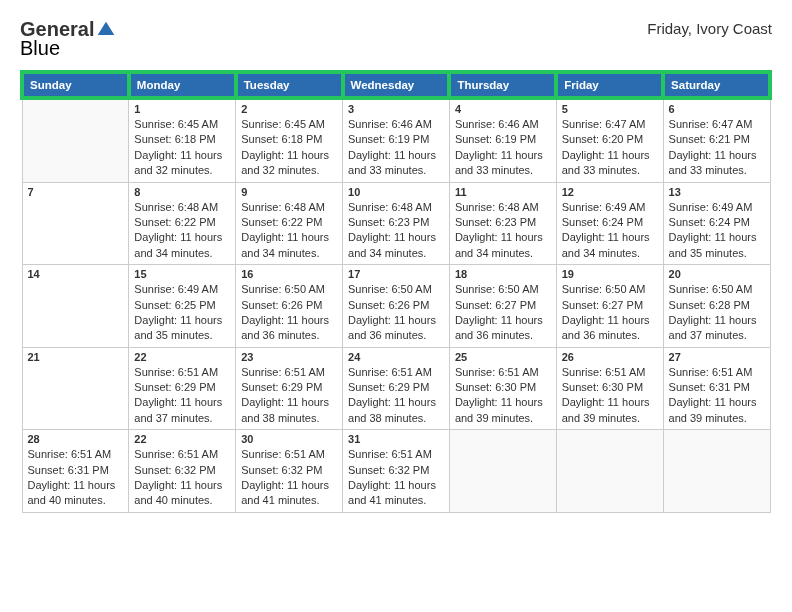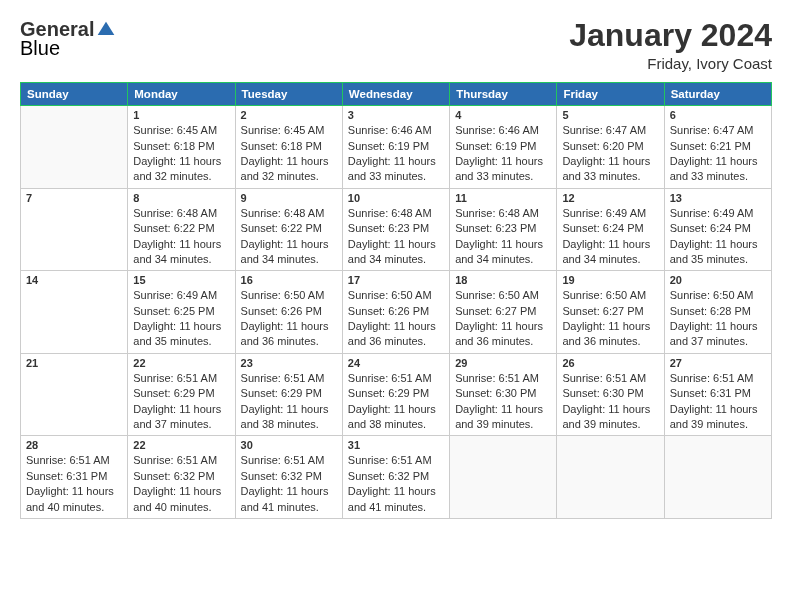--- a/index.html
+++ b/index.html
@@ -67,21 +67,21 @@
       border-collapse: collapse;
       flex: 1;
     }
     .calendar-table th {
       background-color: #2b6cb0;
       color: #fff;
       font-size: 11.5px;
       font-weight: bold;
       padding: 5px 6px;
       text-align: left;
-      border: 1px solid #22c55e;
+      border: 4px solid #22c55e;
     }
     .calendar-table td {
       border: 1px solid #ccc;
       vertical-align: top;
       padding: 3px 5px;
       font-size: 9px;
       color: #333;
       width: calc(100% / 7);
       height: 80px;
     }
@@ -109,21 +109,20 @@
     <div class="logo">
       <div class="logo-text">
         <span class="logo-general">General</span>
         <svg class="logo-icon" viewBox="0 0 24 24" xmlns="http://www.w3.org/2000/svg">
           <polygon points="12,2 22,18 2,18" fill="#2b6cb0"></polygon>
         </svg>
       </div>
       <span class="logo-blue" style="margin-top:-4px;">Blue</span>
     </div>
     <div class="title-section">
-      <div class="month-title">January 2024</div>
       <div class="location-title">Friday, Ivory Coast</div>
     </div>
   </div>
 
   <table class="calendar-table">
     <thead>
       <tr>
         <th>Sunday</th>
         <th>Monday</th>
         <th>Tuesday</th>
@@ -292,21 +291,21 @@
 and 38 minutes.</div>
           </td>
           <td>
             <span class="day-number">24</span>
             <div class="day-info" style="white-space: pre-line;">Sunrise: 6:51 AM
 Sunset: 6:29 PM
 Daylight: 11 hours
 and 38 minutes.</div>
           </td>
           <td>
-            <span class="day-number">29</span>
+            <span class="day-number">25</span>
             <div class="day-info" style="white-space: pre-line;">Sunrise: 6:51 AM
 Sunset: 6:30 PM
 Daylight: 11 hours
 and 39 minutes.</div>
           </td>
           <td>
             <span class="day-number">26</span>
             <div class="day-info" style="white-space: pre-line;">Sunrise: 6:51 AM
 Sunset: 6:30 PM
 Daylight: 11 hours

